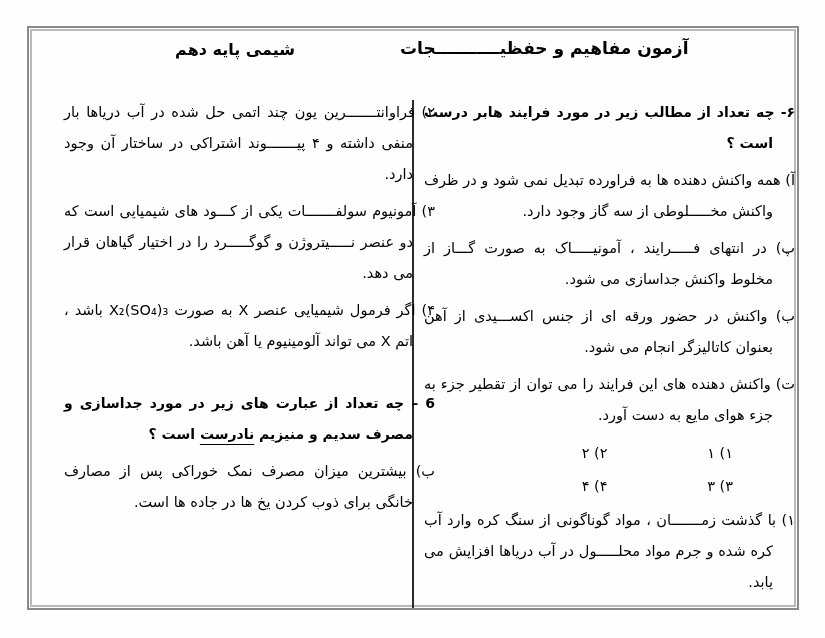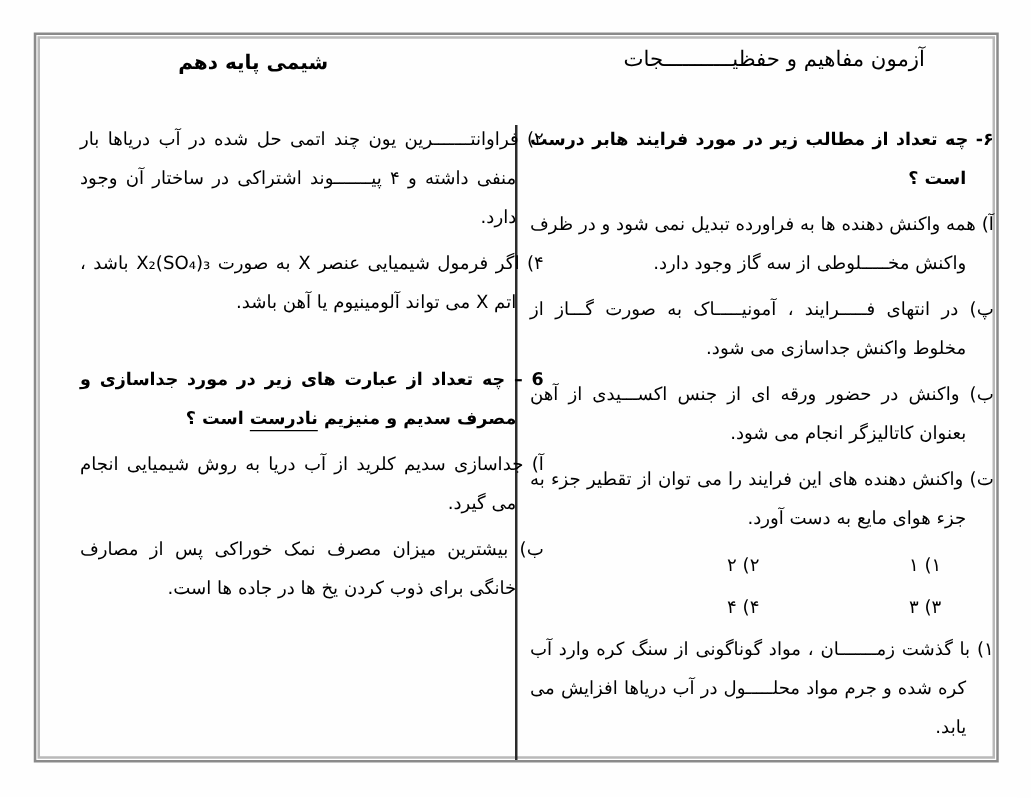--- a/index.html
+++ b/index.html
@@ -20,30 +20,30 @@
     position: absolute;
     left: 27px; top: 26px;
     width: 772px; height: 584px;
     border: 2px solid #8a8a8a;
     box-shadow: inset 0 0 0 1px #ffffff, inset 0 0 0 3px #b9b9b9;
     pointer-events: none;
   }
   .header-title {
     position: absolute;
     top: 38px; left: 400px; right: 85px;
-    text-align: right;
-    font-weight: normal;
+    text-align: left;
+    font-weight: bold;
     font-size: 17px;
     letter-spacing: 0;
     white-space: nowrap;
   }
   .header-subject {
     position: absolute;
     top: 40px; left: 110px; width: 185px;
-    text-align: center;
+    text-align: right;
     font-weight: bold;
     font-size: 16px;
     white-space: nowrap;
   }
   .divider {
     position: absolute;
     left: 412px; top: 100px;
     width: 2px; height: 508px;
     background: #2b2b2b;
   }
@@ -77,21 +77,21 @@
     margin: 4px 0 2px 0;
     direction: rtl;
   }
   .options-row {
     display: flex;
     direction: rtl;
     line-height: 33px;
   }
   .opt {
     width: 50%;
-    padding-right: 42px;
+    padding-right: 62px;
   }
   .opt.opt-left { padding-right: 2px; }
 </style>
 </head>
 <body>
 
 <div class="page">
 
   <div class="frame"></div>
 
@@ -126,24 +126,24 @@
 
 
     <p>۱) با گذشت زمـــــــان ، مواد گوناگونی از سنگ کره وارد آب کره شده و جرم مواد محلـــــول در آب دریاها افزایش می یابد.</p>
 
   </div>
 
   <div class="col col-left">
 
     <p>۲) فراوانتـــــــرین یون چند اتمی حل شده در آب دریاها بار منفی داشته و ۴ پیـــــــوند اشتراکی در ساختار آن وجود دارد.</p>
 
+    <p>۳) آمونیوم سولفـــــــات یکی از کـــود های شیمیایی است که دو عنصر نـــــیتروژن و گوگـــــرد را در اختیار گیاهان قرار می دهد.</p>
 
     <p>۴) اگر فرمول شیمیایی عنصر X به صورت ⁦X₂(SO₄)₃⁩ باشد ، اتم X می تواند آلومینیوم یا آهن باشد.</p>
 
     <p class="q-heading mt-section"><span>6 – چه تعداد از عبارت های زیر در مورد جداسازی و مصرف سدیم و منیزیم </span><span class="underline">نادرست</span><span> است ؟</span></p>
 
-    <p>آ) جداسازی سدیم کلرید از آب دریا به روش شیمیایی انجام می گیرد.</p>
 
     <p>ب) بیشترین میزان مصرف نمک خوراکی پس از مصارف خانگی برای ذوب کردن یخ ها در جاده ها است.</p>
 
   </div>
 
 </div>
 
 </body></html>

